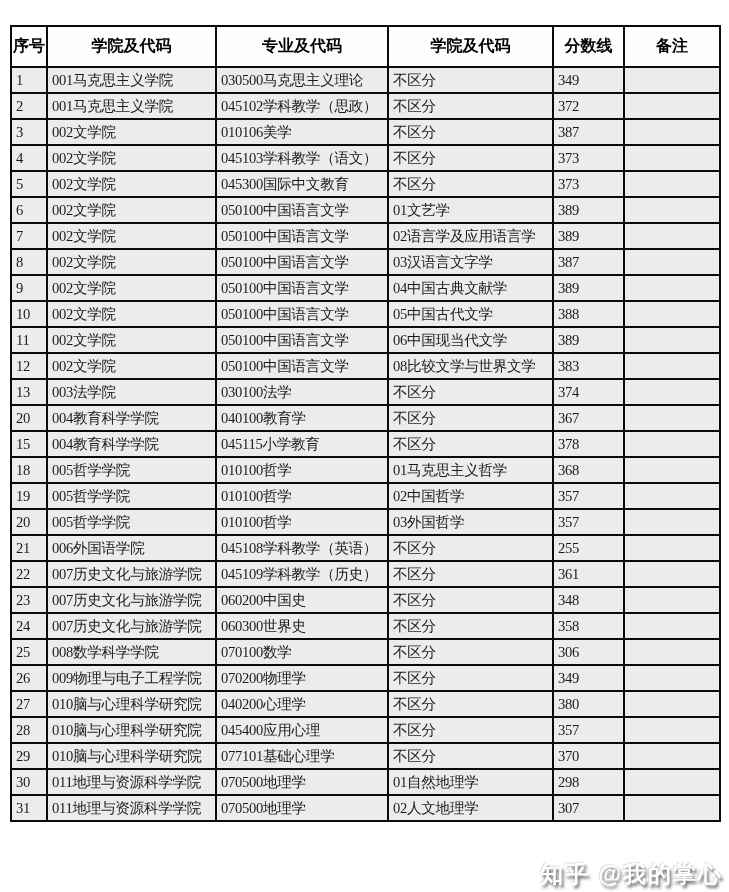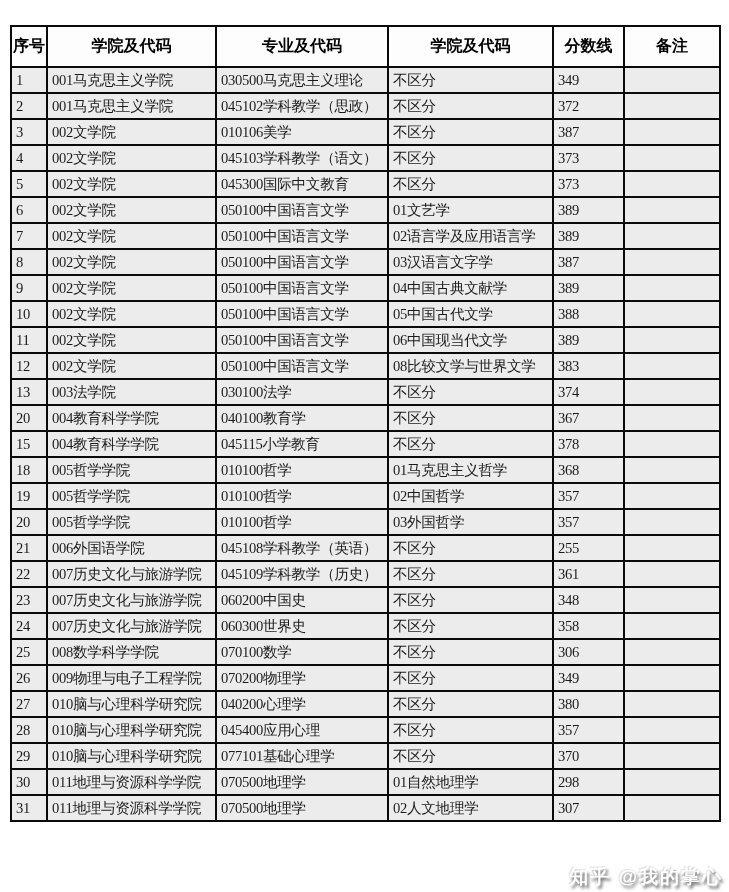--- a/index.html
+++ b/index.html
@@ -55,21 +55,21 @@
   .col-1 { width: 169px; }
   .col-2 { width: 172px; }
   .col-3 { width: 165px; }
   .col-4 { width: 71px; }
   .col-5 { width: 96px; }
   td.cell-index, td.cell-score { font-size: 15px; letter-spacing: 0; }
   .watermark {
     position: absolute;
     right: 6px;
     bottom: 2px;
-    font-size: 19px;
+    font-size: 23px;
     font-weight: bold;
     color: #ffffff;
     letter-spacing: 2px;
     text-shadow: 2px 3px 3px rgba(90,90,90,0.85), -1px -1px 1px rgba(200,200,200,0.6);
     pointer-events: none;
     font-family: "Liberation Sans", "DejaVu Sans", sans-serif;
   }
 </style>
 </head>
 <body>

